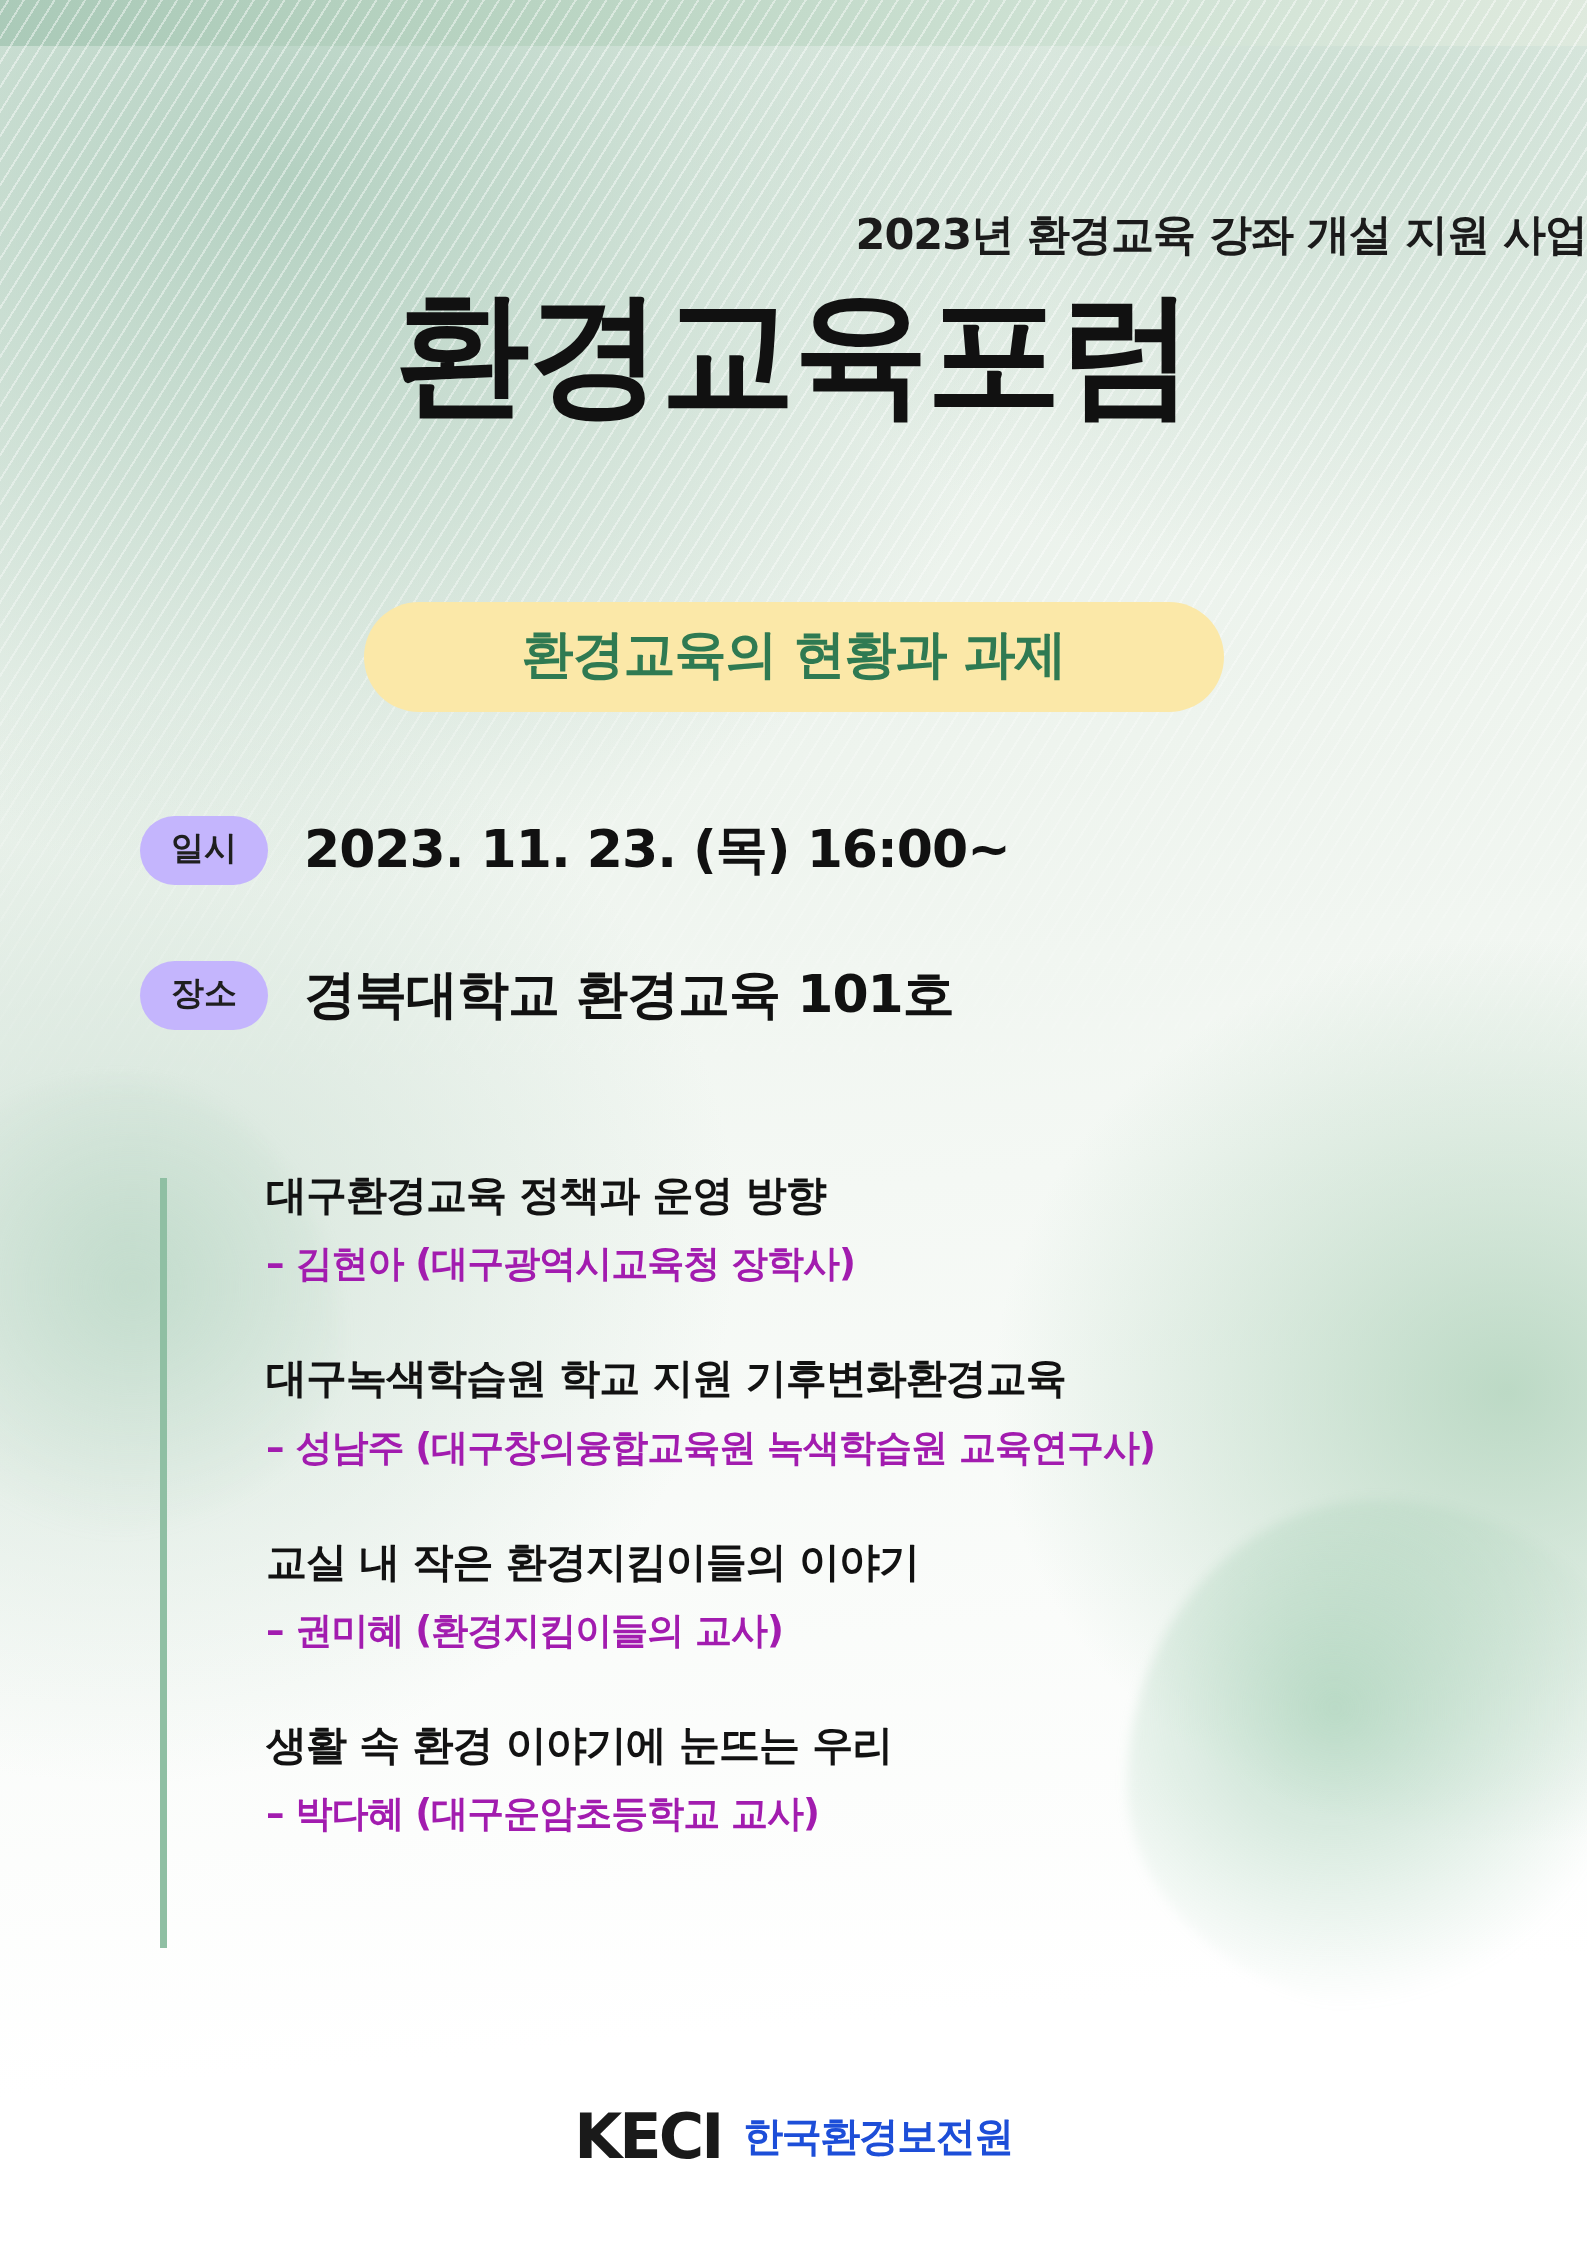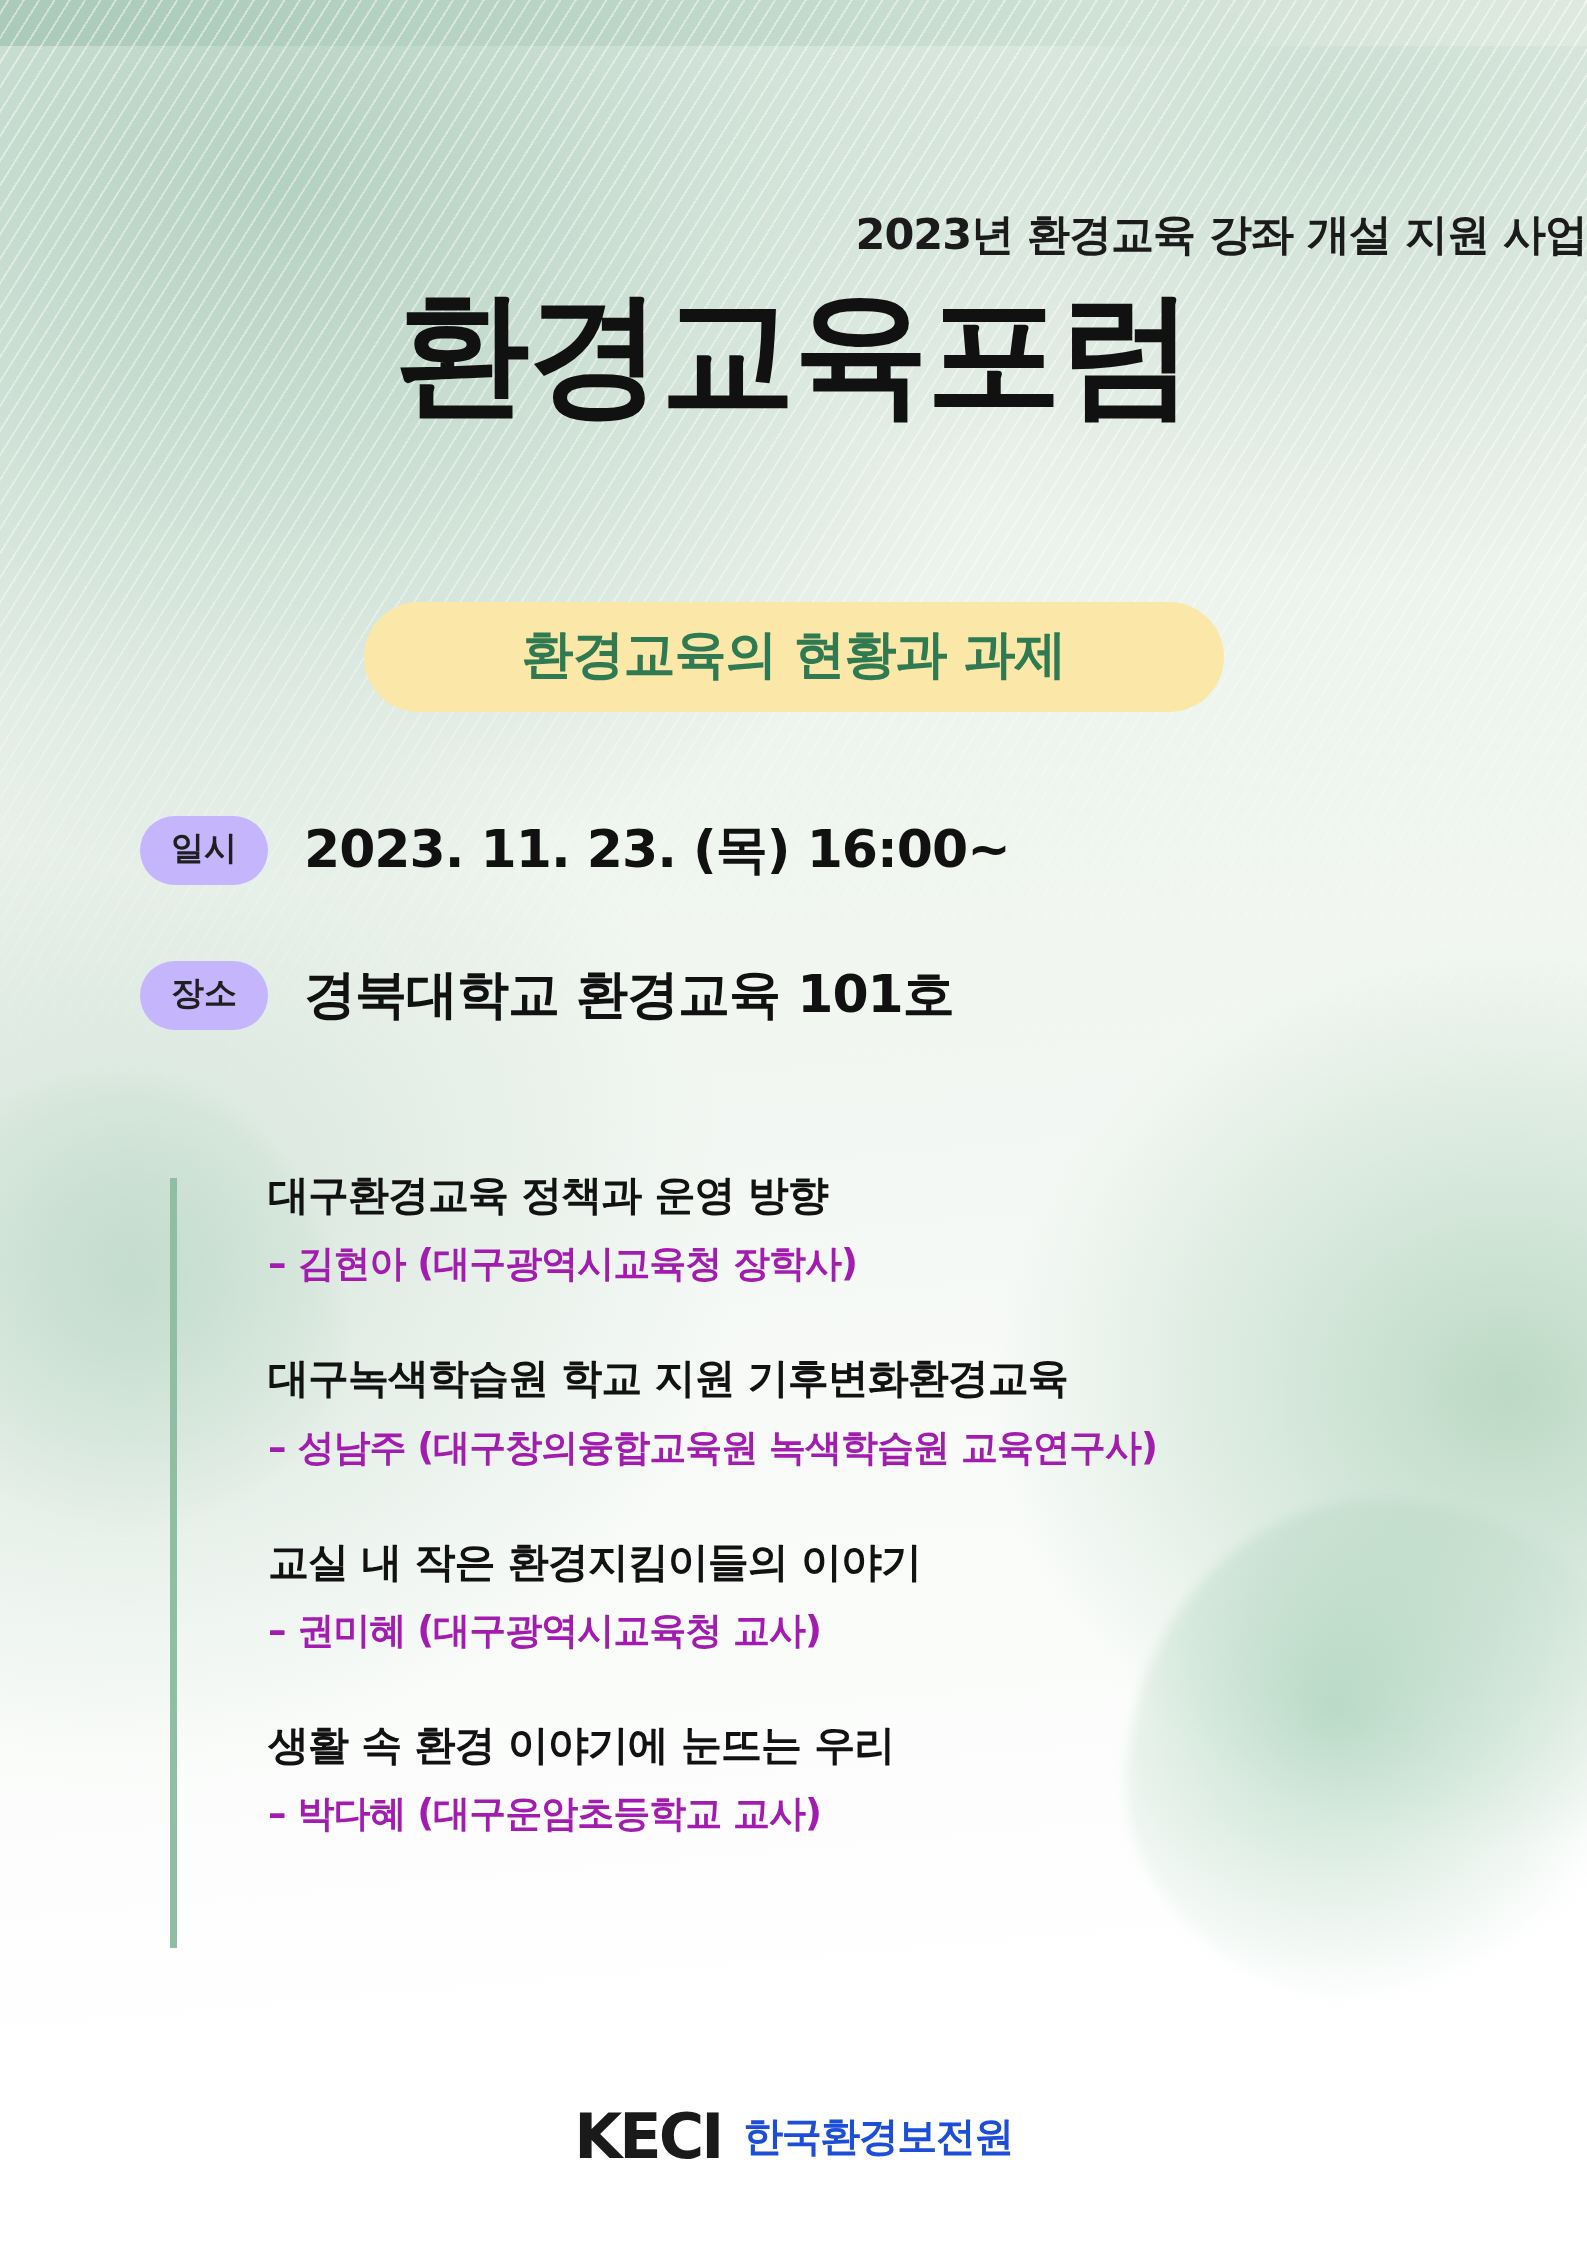--- a/index.html
+++ b/index.html
@@ -156,22 +156,23 @@
     font-weight: 800;
     color: #111111;
     letter-spacing: -1px;
     white-space: nowrap;
   }
 
   
   .program {
     position: absolute;
     top: 1168px;
-    left: 170px;
+    left: 160px;
     width: 1280px;
+    padding-left: 8px;
   }
   .program-bar {
     position: absolute;
     left: 0;
     top: 10px;
     width: 7px;
     height: 770px;
     background: #8fbfa3;
   }
   .program-items {
@@ -292,21 +293,21 @@
           <div class="prog-speaker">– 김현아 (대구광역시교육청 장학사)</div>
         </div>
 
         <div class="program-item">
           <div class="prog-title">대구녹색학습원 학교 지원 기후변화환경교육</div>
           <div class="prog-speaker">– 성남주 (대구창의융합교육원 녹색학습원 교육연구사)</div>
         </div>
 
         <div class="program-item">
           <div class="prog-title">교실 내 작은 환경지킴이들의 이야기</div>
-          <div class="prog-speaker">– 권미혜 (대구광역시교육청 교사)</div>
+          <div class="prog-speaker">– 권미혜 (환경지킴이들의 교사)</div>
         </div>
 
         <div class="program-item">
           <div class="prog-title">생활 속 환경 이야기에 눈뜨는 우리</div>
           <div class="prog-speaker">– 박다혜 (대구운암초등학교 교사)</div>
         </div>
 
       </div>
     </div>
 

